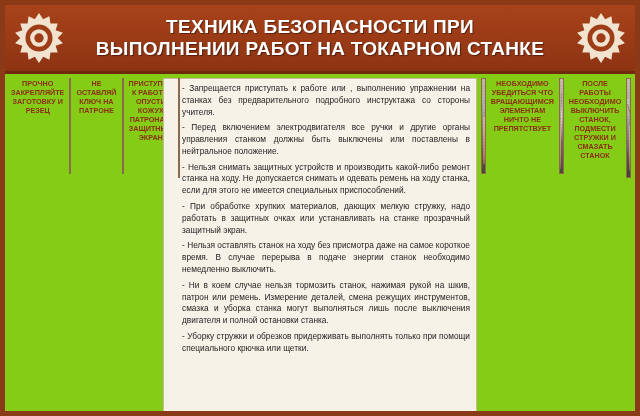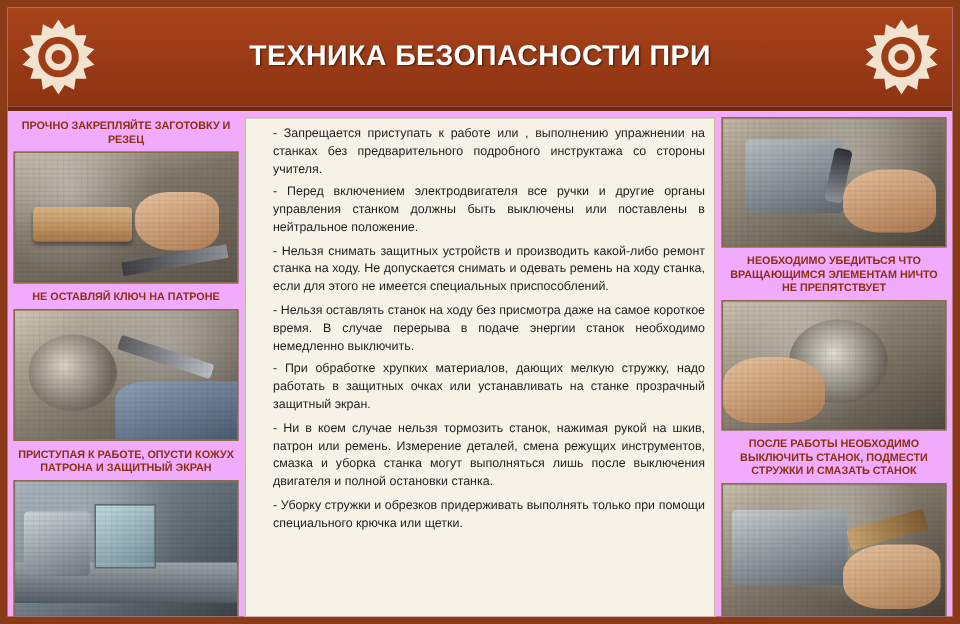--- a/index.html
+++ b/index.html
@@ -11,21 +11,21 @@
     height: 416px;
     font-family: "Liberation Sans", sans-serif;
     background: #f3ede2;
     overflow: hidden;
   }
   .poster {
     position: relative;
     width: 640px;
     height: 416px;
     box-sizing: border-box;
-    background: #f0abfc;
+    background: #84cc16;
     border: 5px solid #8b3a18;
     overflow: hidden;
   }
 
   
   .header {
     position: relative;
     height: 66px;
     background: #9e3d17;
     background: linear-gradient(180deg,#a8431b 0%, #8d3312 100%);
@@ -58,21 +58,21 @@
   .body {
     display: flex;
     height: 342px;
     box-sizing: border-box;
     padding: 4px 4px 4px 4px;
     gap: 4px;
   }
   .col-side {
     width: 150px;
     display: flex;
-    flex-direction: column;
+    flex-direction: row;
     gap: 3px;
   }
   .col-center {
     flex: 1;
     background: #f7f2e8;
     border: 1px solid #cbb89b;
     box-sizing: border-box;
     padding: 4px 6px 2px 18px;
     overflow: hidden;
   }
@@ -260,20 +260,21 @@
         <g fill="#f1e3cf">
           <path d="M50 2 L58 14 L70 8 L72 22 L86 22 L82 35 L96 40 L86 50 L96 60 L82 65 L86 78 L72 78 L70 92 L58 86 L50 98 L42 86 L30 92 L28 78 L14 78 L18 65 L4 60 L14 50 L4 40 L18 35 L14 22 L28 22 L30 8 L42 14 Z"></path>
         </g>
         <circle cx="50" cy="50" r="26" fill="#9e3d17"></circle>
         <circle cx="50" cy="50" r="17" fill="#f1e3cf"></circle>
         <circle cx="50" cy="50" r="9" fill="#9e3d17"></circle>
       </svg>
     </div>
     <div class="title">
       <span>ТЕХНИКА БЕЗОПАСНОСТИ ПРИ</span><br>
+      <span>ВЫПОЛНЕНИИ РАБОТ НА ТОКАРНОМ СТАНКЕ</span>
     </div>
     <div class="gear right">
       <svg viewBox="0 0 100 100" width="52" height="52" aria-hidden="true">
         <g fill="#f1e3cf">
           <path d="M50 2 L58 14 L70 8 L72 22 L86 22 L82 35 L96 40 L86 50 L96 60 L82 65 L86 78 L72 78 L70 92 L58 86 L50 98 L42 86 L30 92 L28 78 L14 78 L18 65 L4 60 L14 50 L4 40 L18 35 L14 22 L28 22 L30 8 L42 14 Z"></path>
         </g>
         <circle cx="50" cy="50" r="26" fill="#9e3d17"></circle>
         <circle cx="50" cy="50" r="17" fill="#f1e3cf"></circle>
         <circle cx="50" cy="50" r="9" fill="#9e3d17"></circle>
       </svg>
@@ -311,22 +312,22 @@
         <div class="grain"></div>
       </div>
 
     </div>
 
     <div class="col-center">
       <div class="rules">
         <p>- Запрещается приступать к работе или , выполнению упражнении на станках без предварительного подробного инструктажа со стороны учителя.</p>
         <p>- Перед включением электродвигателя все ручки и другие органы управления станком должны быть выключены или поставлены в нейтральное положение.</p>
         <p>- Нельзя снимать защитных устройств и производить какой-либо ремонт станка на ходу. Не допускается снимать и одевать ремень на ходу станка, если для этого не имеется специальных приспособлений.</p>
+        <p>- При обработке хрупких материалов, дающих мелкую стружку, надо работать в защитных очках или устанавливать на станке прозрачный защитный экран.</p>
         <p>- Нельзя оставлять станок на ходу без присмотра даже на самое короткое время. В случае перерыва в подаче энергии станок необходимо немедленно выключить.</p>
-        <p>- При обработке хрупких материалов, дающих мелкую стружку, надо работать в защитных очках или устанавливать на станке прозрачный защитный экран.</p>
         <p>- Ни в коем случае нельзя тормозить станок, нажимая рукой на шкив, патрон или ремень. Измерение деталей, смена режущих инструментов, смазка и уборка станка могут выполняться лишь после выключения двигателя и полной остановки станка.</p>
         <p>- Уборку стружки и обрезков придерживать выполнять только при помощи специального крючка или щетки.</p>
       </div>
     </div>
 
     <div class="col-side">
 
       <div class="photo ph4">
         <div class="sky"></div>
         <div class="panel"></div>

